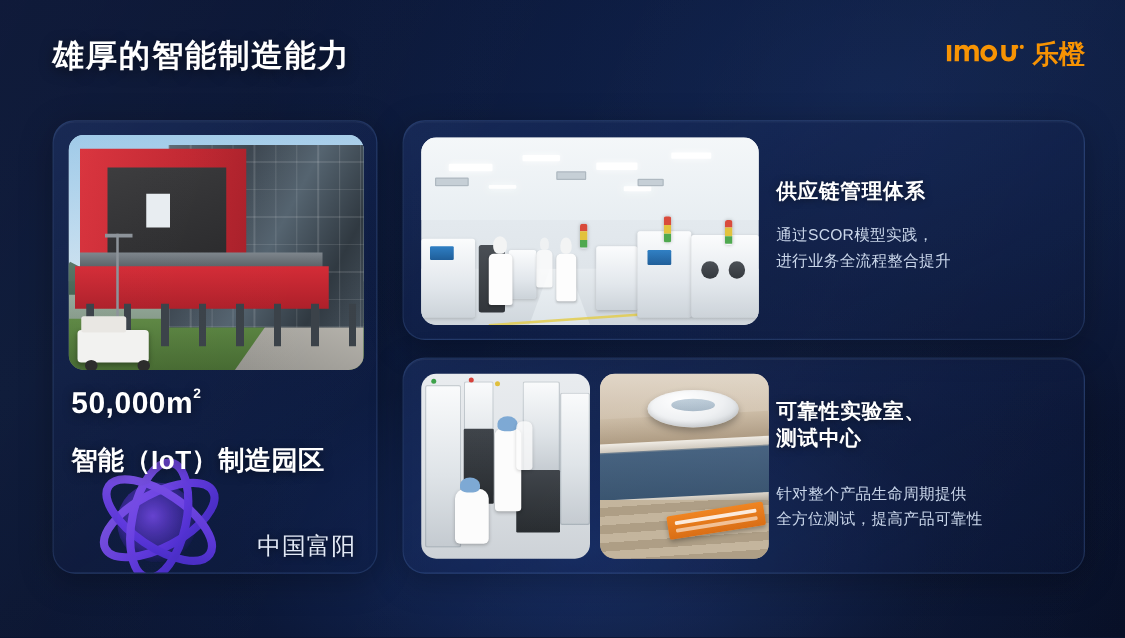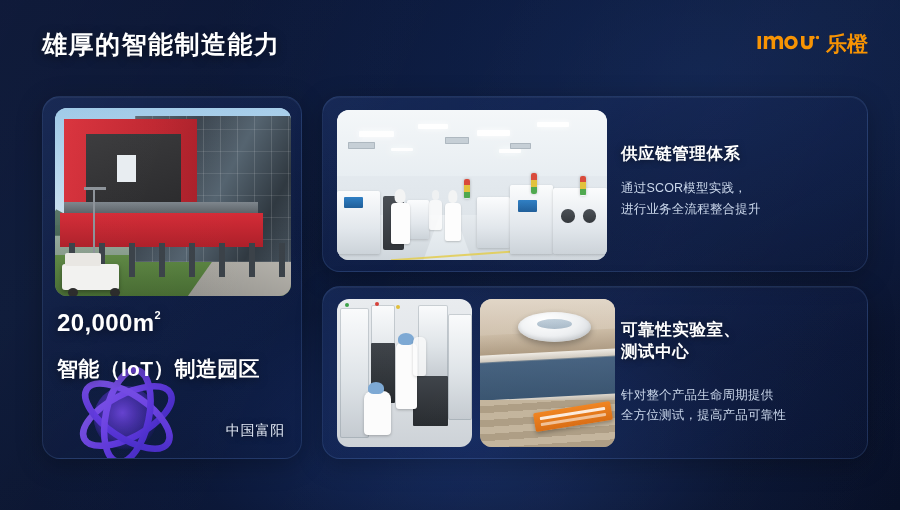--- a/index.html
+++ b/index.html
@@ -275,22 +275,22 @@
     font-size: 21px;
     font-weight: bold;
     color: #ffffff;
     letter-spacing: .3px;
     line-height: 1.3;
     text-shadow: 0 2px 8px rgba(0,0,0,.5);
   }
   .stat-location {
     position: absolute;
     right: 16px;
-    bottom: 18px;
-    font-size: 14px;
+    bottom: 8px;
+    font-size: 19px;
     color: #e3eaf6;
     letter-spacing: .8px;
     z-index: 3;
     text-shadow: 0 1px 6px rgba(0,0,0,.6);
   }
 
   
   .atom-deco {
     position: absolute;
     left: 24px;
@@ -361,21 +361,21 @@
       <circle cx="62" cy="64" r="34" fill="url(#core)"></circle>
       <g fill="none" stroke="url(#orb)" stroke-width="7" stroke-linecap="round" opacity=".92">
         <ellipse cx="64" cy="62" rx="52" ry="23" transform="rotate(-28 64 62)"></ellipse>
         <ellipse cx="64" cy="62" rx="52" ry="23" transform="rotate(34 64 62)"></ellipse>
         <ellipse cx="64" cy="62" rx="23" ry="50" transform="rotate(12 64 62)"></ellipse>
       </g>
     </svg>
 
     <div class="stat-area">
       <div class="stat-number">
-        <span>20,000</span><span>m</span><sup>2</sup>
+        <span>50,000</span><span>m</span><sup>2</sup>
       </div>
       <div class="stat-sub">智能（IoT）制造园区</div>
     </div>
 
     <div class="stat-location">中国富阳</div>
   </div>
 
   <div class="card card-top">
 
     <div class="photo photo-cleanroom">

